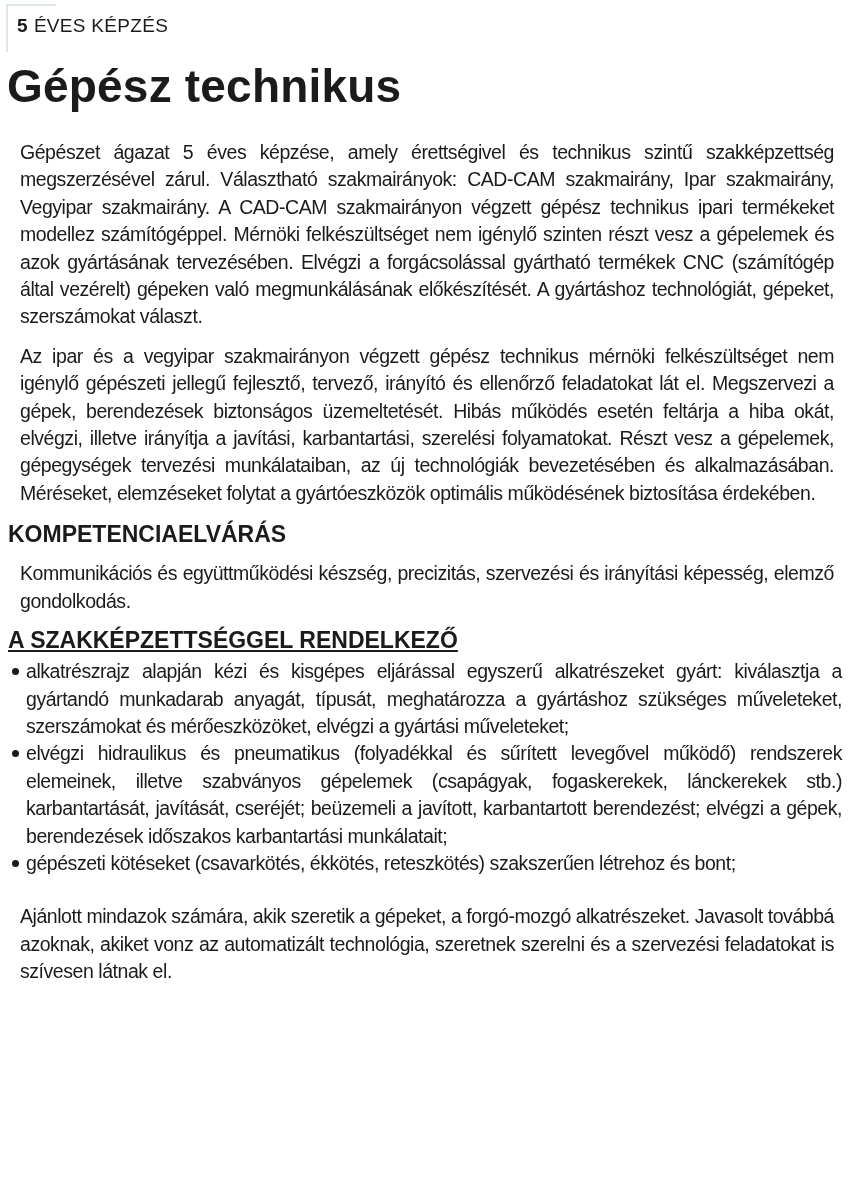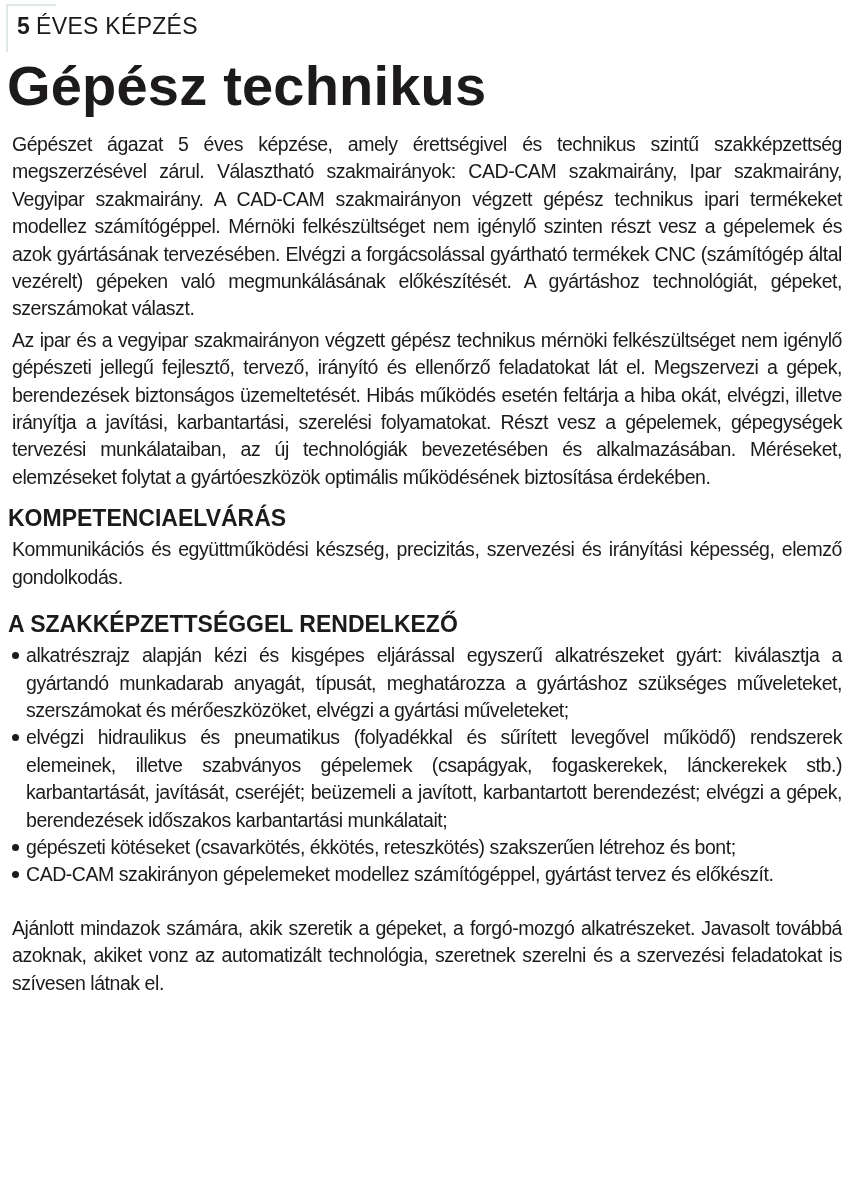--- a/index.html
+++ b/index.html
@@ -21,64 +21,65 @@
       top: 4px;
       width: 48px;
       height: 46px;
       border-left: 2px solid #dde9e2;
       border-top: 2px solid #dde9e2;
     }
     .kicker {
       position: absolute;
       left: 17px;
       top: 14px;
-      font-size: 23px;
+      font-size: 19px;
       letter-spacing: 0.3px;
       line-height: 24px;
       white-space: nowrap;
     }
     .kicker .num {
       font-weight: bold;
       margin-right: 6px;
     }
     .title {
       position: absolute;
       left: 7px;
       top: 58px;
       margin: 0;
-      font-size: 56px;
+      font-size: 46px;
       font-weight: bold;
       line-height: 56px;
       letter-spacing: 0.2px;
       white-space: nowrap;
     }
     .content {
       position: absolute;
       left: 8px;
       top: 127px;
       width: 838px;
       font-family: "Liberation Sans Narrow", "Liberation Sans", sans-serif;
       font-size: 19.5px;
       line-height: 27.4px;
       letter-spacing: -0.45px;
       text-align: justify;
     }
     .content p {
-      margin: 4px;
+      margin: 12px;
     }
     .content h2 {
       margin: 14px 0 0 0;
       font-size: 23px;
       font-weight: bold;
       line-height: 27px;
       letter-spacing: 0;
       font-family: "Liberation Sans", sans-serif;
     }
     .content h2.second {
-      margin-top: 20px;
+      margin-top: 12px;
+      text-decoration: underline;
     }
     ul.bullets {
       list-style: none;
       margin: 4px;
       padding: 0;
     }
     ul.bullets li {
       position: relative;
       padding-left: 14px;
     }
@@ -120,20 +121,16 @@
       <span>alkatrészrajz alapján kézi és kisgépes eljárással egyszerű alkatrészeket gyárt: kiválasztja a gyártandó munkadarab anyagát, típusát, meghatározza a gyártáshoz szükséges műveleteket, szerszámokat és mérőeszközöket, elvégzi a gyártási műveleteket;</span>
     </li>
     <li>
       <span class="bullet-icon"></span>
       <span>elvégzi hidraulikus és pneumatikus (folyadékkal és sűrített levegővel működő) rendszerek elemeinek, illetve szabványos gépelemek (csapágyak, fogaskerekek, lánckerekek stb.) karbantartását, javítását, cseréjét; beüzemeli a javított, karbantartott berendezést; elvégzi a gépek, berendezések időszakos karbantartási munkálatait;</span>
     </li>
     <li>
       <span class="bullet-icon"></span>
       <span>gépészeti kötéseket (csavarkötés, ékkötés, reteszkötés) szakszerűen létrehoz és bont;</span>
     </li>
-    <li>
-      <span class="bullet-icon"></span>
-      <span>CAD-CAM szakirányon gépelemeket modellez számítógéppel, gyártást tervez és előkészít.</span>
-    </li>
   </ul>
 
   <p class="closing">Ajánlott mindazok számára, akik szeretik a gépeket, a forgó-mozgó alkatrészeket. Javasolt továbbá azoknak, akiket vonz az automatizált technológia, szeretnek szerelni és a szervezési feladatokat is szívesen látnak el.</p>
 </div>
 
 </body></html>

